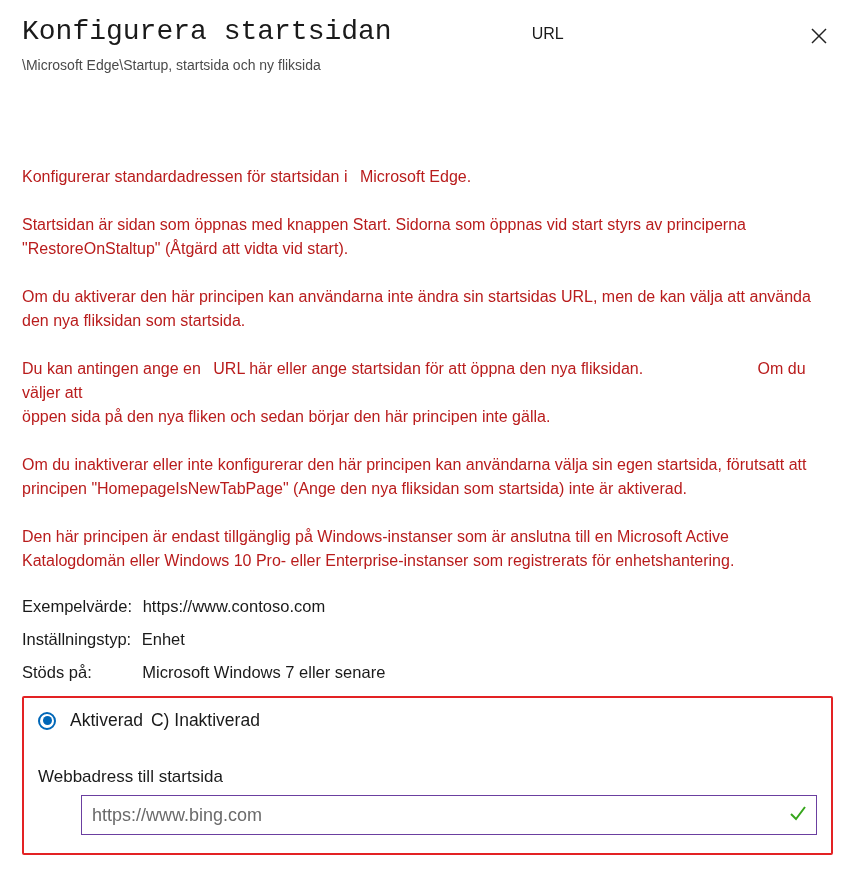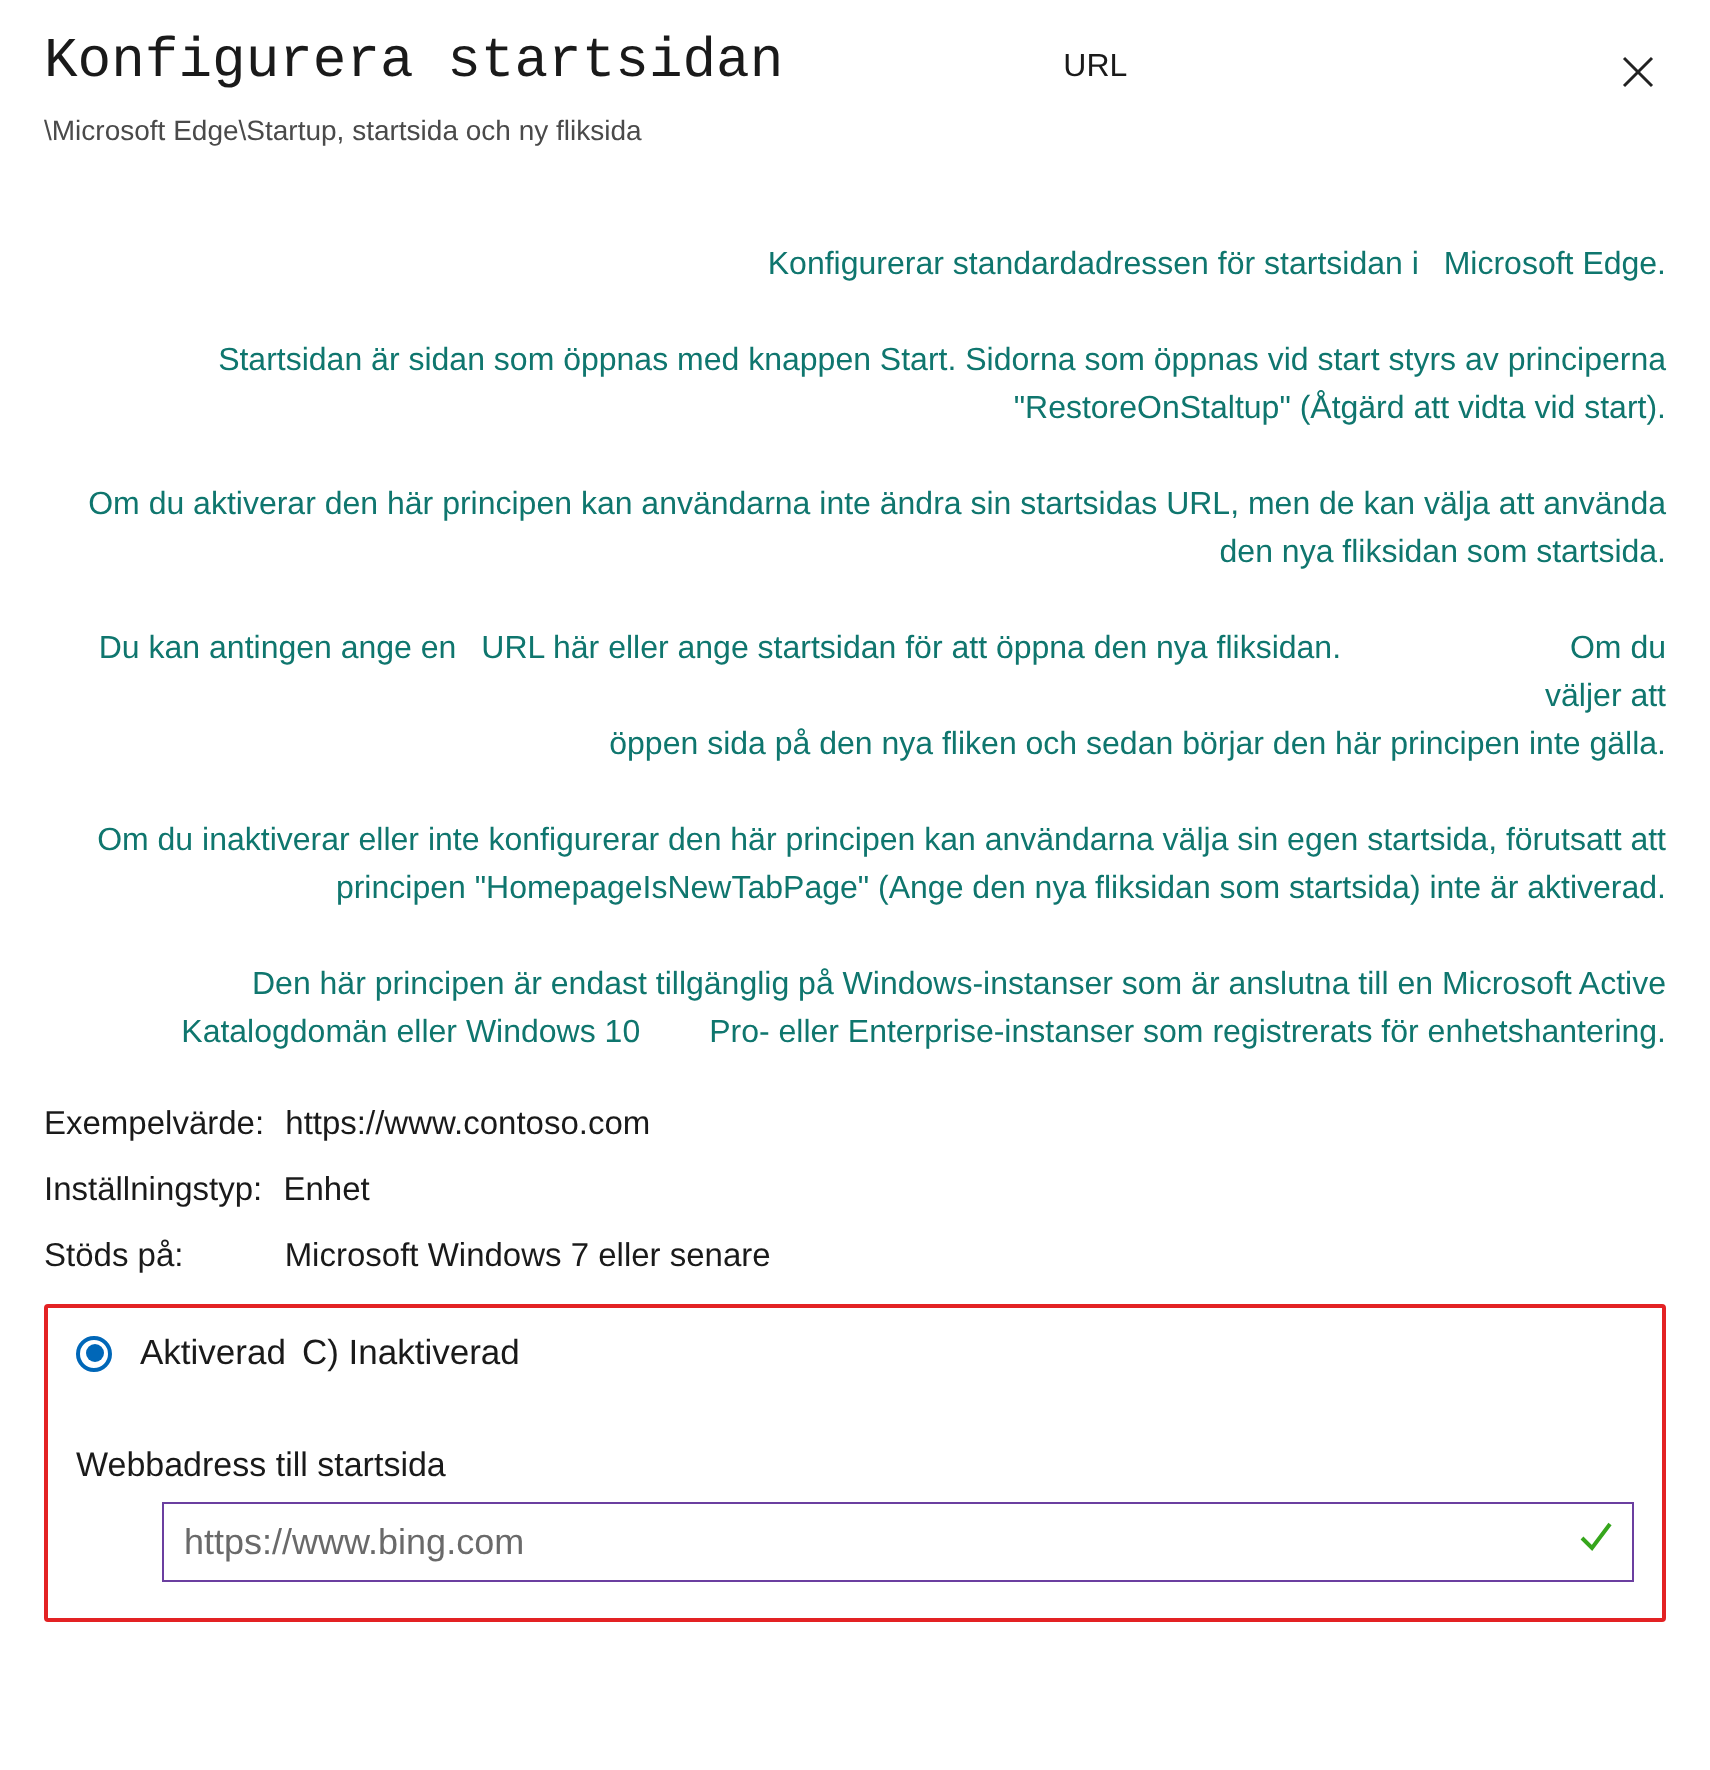--- a/index.html
+++ b/index.html
@@ -40,28 +40,27 @@
       font-size: 18px;
       background: none;
       border: none;
       line-height: 1;
       padding: 6px;
       margin-top: 6px;
     }
     .breadcrumb {
       font-size: 14px;
       color: #4a4a4a;
-      margin-bottom: 48px;
+      margin-bottom: 92px;
     }
     .description p {
       font-size: 16px;
       line-height: 1.5;
-      color: #0f766e;
+      color: #b91c1c;
       margin-bottom: 24px;
-      text-align: right;
     }
     .desc-inline {
       display: inline;
     }
     .spaced {
       margin-left: 8px;
     }
     .kvrow {
       font-size: 16.5px;
       margin-bottom: 14px;
@@ -166,21 +165,21 @@
   <p>
     <span class="desc-inline">Du kan antingen ange en</span>
     <span class="desc-inline spaced">URL här eller ange startsidan för att öppna den nya fliksidan.</span>
     <span class="desc-inline" style="margin-left:110px">Om du väljer att</span>
     <br>
     <span class="desc-inline">öppen sida på den nya fliken och sedan börjar den här principen inte gälla.</span>
   </p>
   <p>Om du inaktiverar eller inte konfigurerar den här principen kan användarna välja sin egen startsida, förutsatt att principen "HomepageIsNewTabPage" (Ange den nya fliksidan som startsida) inte är aktiverad.</p>
   <p>
     <span class="desc-inline">Den här principen är endast tillgänglig på Windows-instanser som är anslutna till en Microsoft Active Katalogdomän eller Windows 10</span>
-    <span class="desc-inline" style="margin-left:30px">Pro- eller Enterprise-instanser som registrerats för enhetshantering.</span>
+    <span class="desc-inline" style="">Pro- eller Enterprise-instanser som registrerats för enhetshantering.</span>
   </p>
 </div>
 
 <div class="kvrow">
   <span class="k">Exempelvärde:</span>
   <span>https://www.contoso.com</span>
 </div>
 
 <div class="kvrow">
   <span class="k">Inställningstyp:</span>

